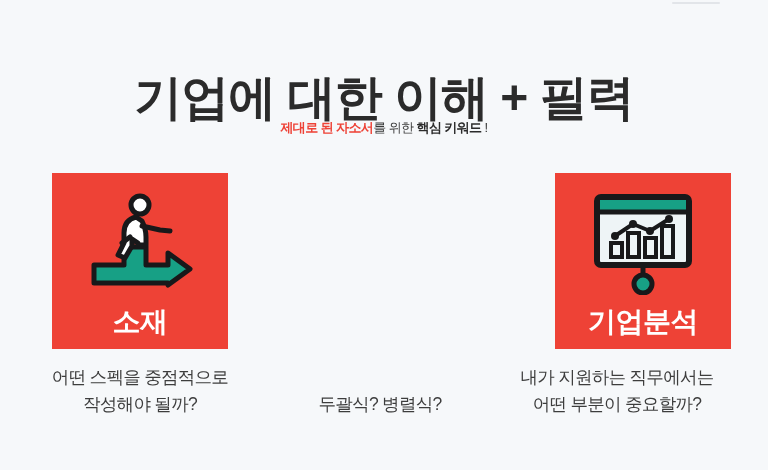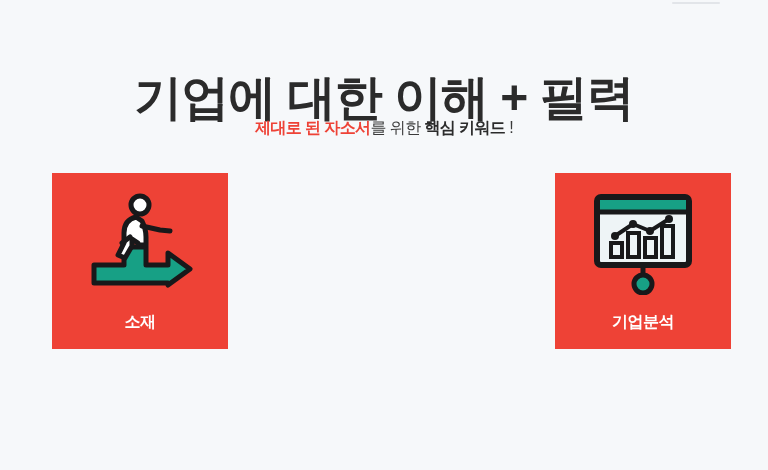--- a/index.html
+++ b/index.html
@@ -39,21 +39,21 @@
     font-weight: bold;
     letter-spacing: -1px;
     color: #2b2b2b;
   }
   .subtitle {
     position: absolute;
     top: 115px;
     left: 0;
     width: 768px;
     text-align: center;
-    font-size: 16px;
+    font-size: 13px;
     line-height: 26px;
     letter-spacing: -0.6px;
     color: #333333;
     white-space: nowrap;
   }
   .subtitle .red {
     color: #ee4236;
     font-weight: bold;
   }
   .subtitle .light {
@@ -91,21 +91,21 @@
     align-items: center;
     justify-content: center;
   }
   .card-label {
     position: absolute;
     bottom: 13px;
     left: 0;
     width: 176px;
     text-align: center;
     color: #ffffff;
-    font-size: 16px;
+    font-size: 28px;
     font-weight: bold;
     letter-spacing: -0.5px;
     line-height: 28px;
   }
   .captions {
     position: absolute;
     top: 362px;
     left: 0;
     width: 768px;
     height: 70px;
@@ -179,14 +179,27 @@
             <circle cx="81" cy="28" r="4"></circle>
           </g>
           <circle cx="55" cy="93" r="9" fill="#17a085" stroke="#18181a" stroke-width="5"></circle>
         </svg>
       </div>
       <div class="card-label">기업분석</div>
     </div>
 
   </div>
 
+  <div class="captions">
+    <div class="caption k0">
+      <span class="line">어떤 스펙을 중점적으로</span>
+      <span class="line">작성해야 될까?</span>
+    </div>
+    <div class="caption k1">
+      <span class="line">두괄식? 병렬식?</span>
+    </div>
+    <div class="caption k2">
+      <span class="line">내가 지원하는 직무에서는</span>
+      <span class="line">어떤 부분이 중요할까?</span>
+    </div>
+  </div>
 
 </div>
 
 </body></html>

